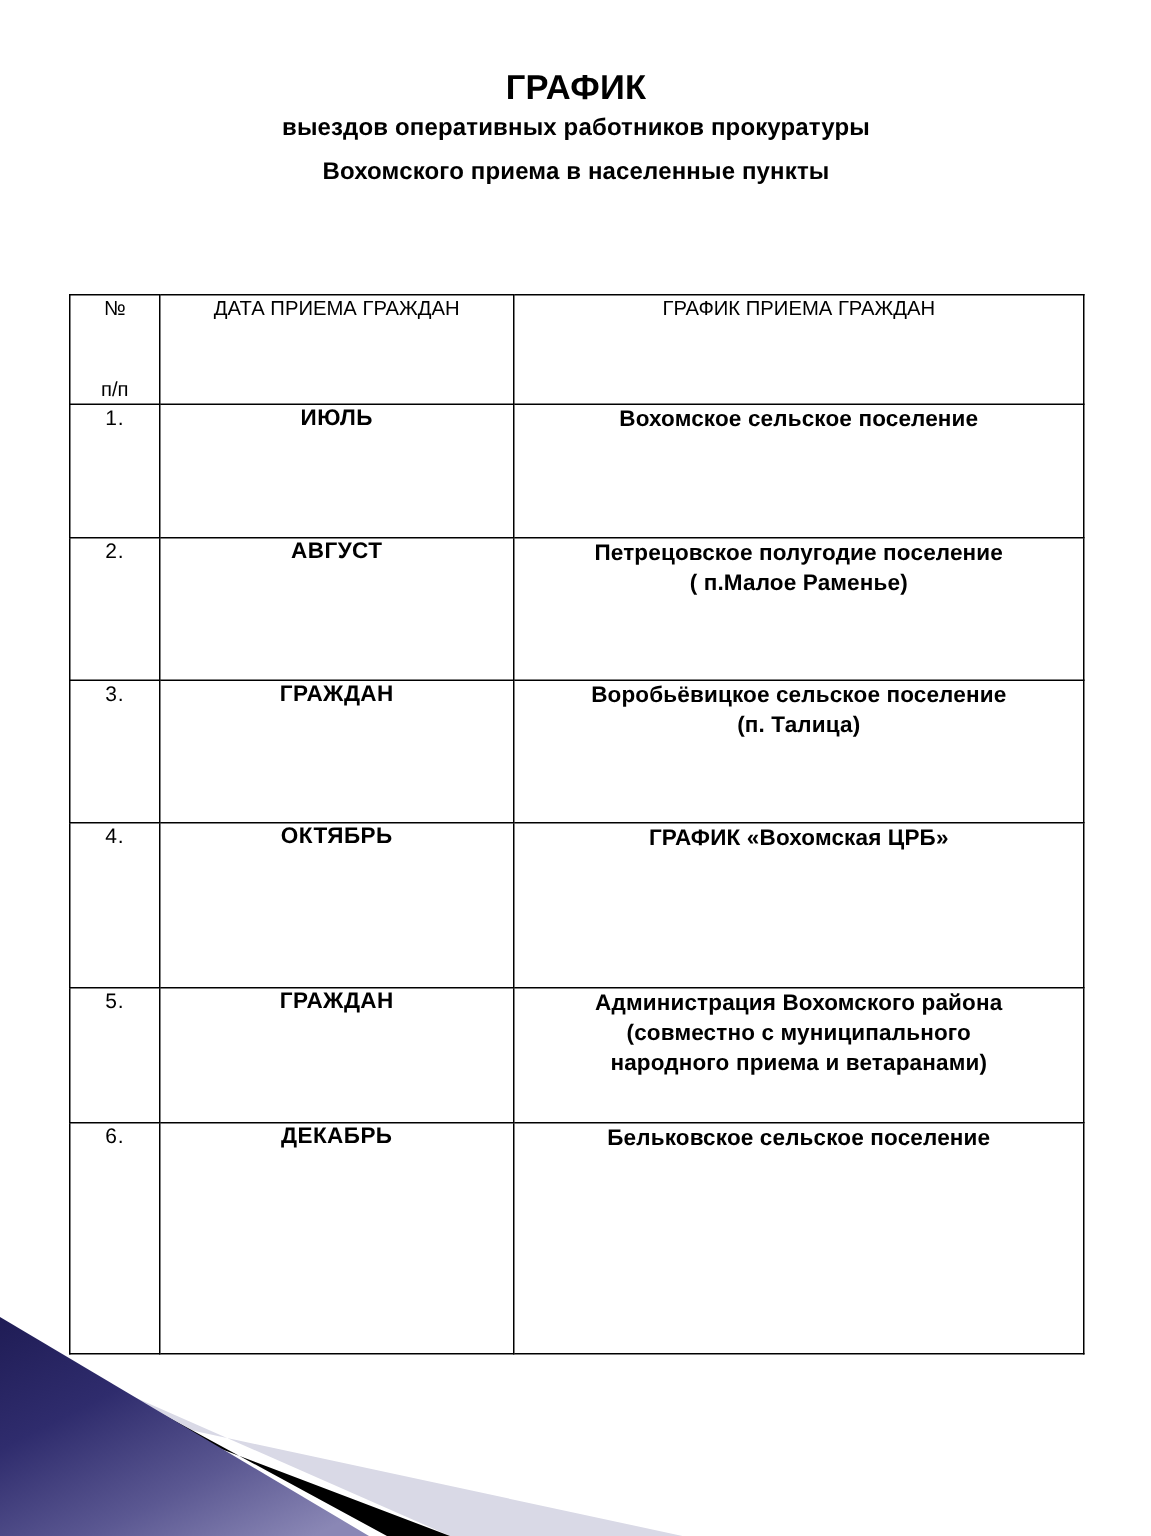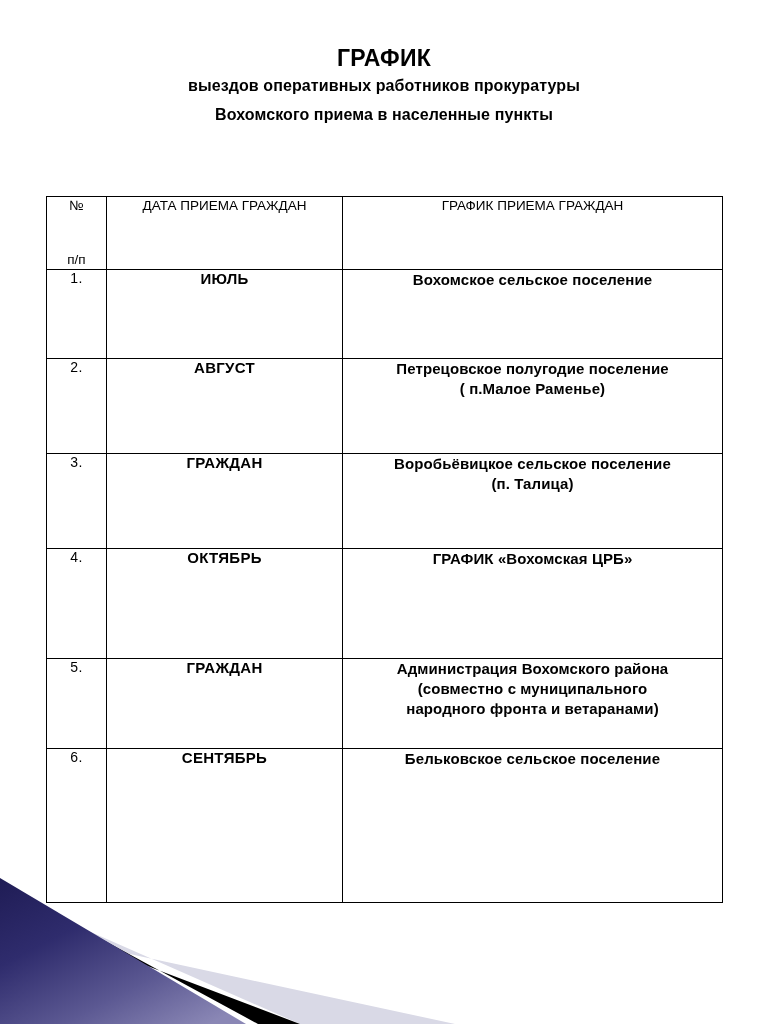--- a/index.html
+++ b/index.html
@@ -182,27 +182,27 @@
           <span class="pl">ГРАФИК «Вохомская ЦРБ»</span>
         </td>
       </tr>
 
       <tr class="r-5">
         <td class="row-num">5.</td>
         <td class="row-date">ГРАЖДАН</td>
         <td class="row-place">
           <span class="pl">Администрация Вохомского района</span>
           <span class="pl">(совместно с муниципального</span>
-          <span class="pl">народного фронта и ветаранами)</span>
+          <span class="pl">народного приема и ветаранами)</span>
         </td>
       </tr>
 
       <tr class="r-6">
         <td class="row-num">6.</td>
-        <td class="row-date">СЕНТЯБРЬ</td>
+        <td class="row-date">ДЕКАБРЬ</td>
         <td class="row-place">
           <span class="pl">Бельковское сельское поселение</span>
         </td>
       </tr>
     </tbody>
   </table>
 
   <svg id="corner-ribbon" viewBox="0 0 480 160" preserveAspectRatio="none">
     <defs>
       <linearGradient id="navyGrad" x1="0" y1="0" x2="0.85" y2="1">

